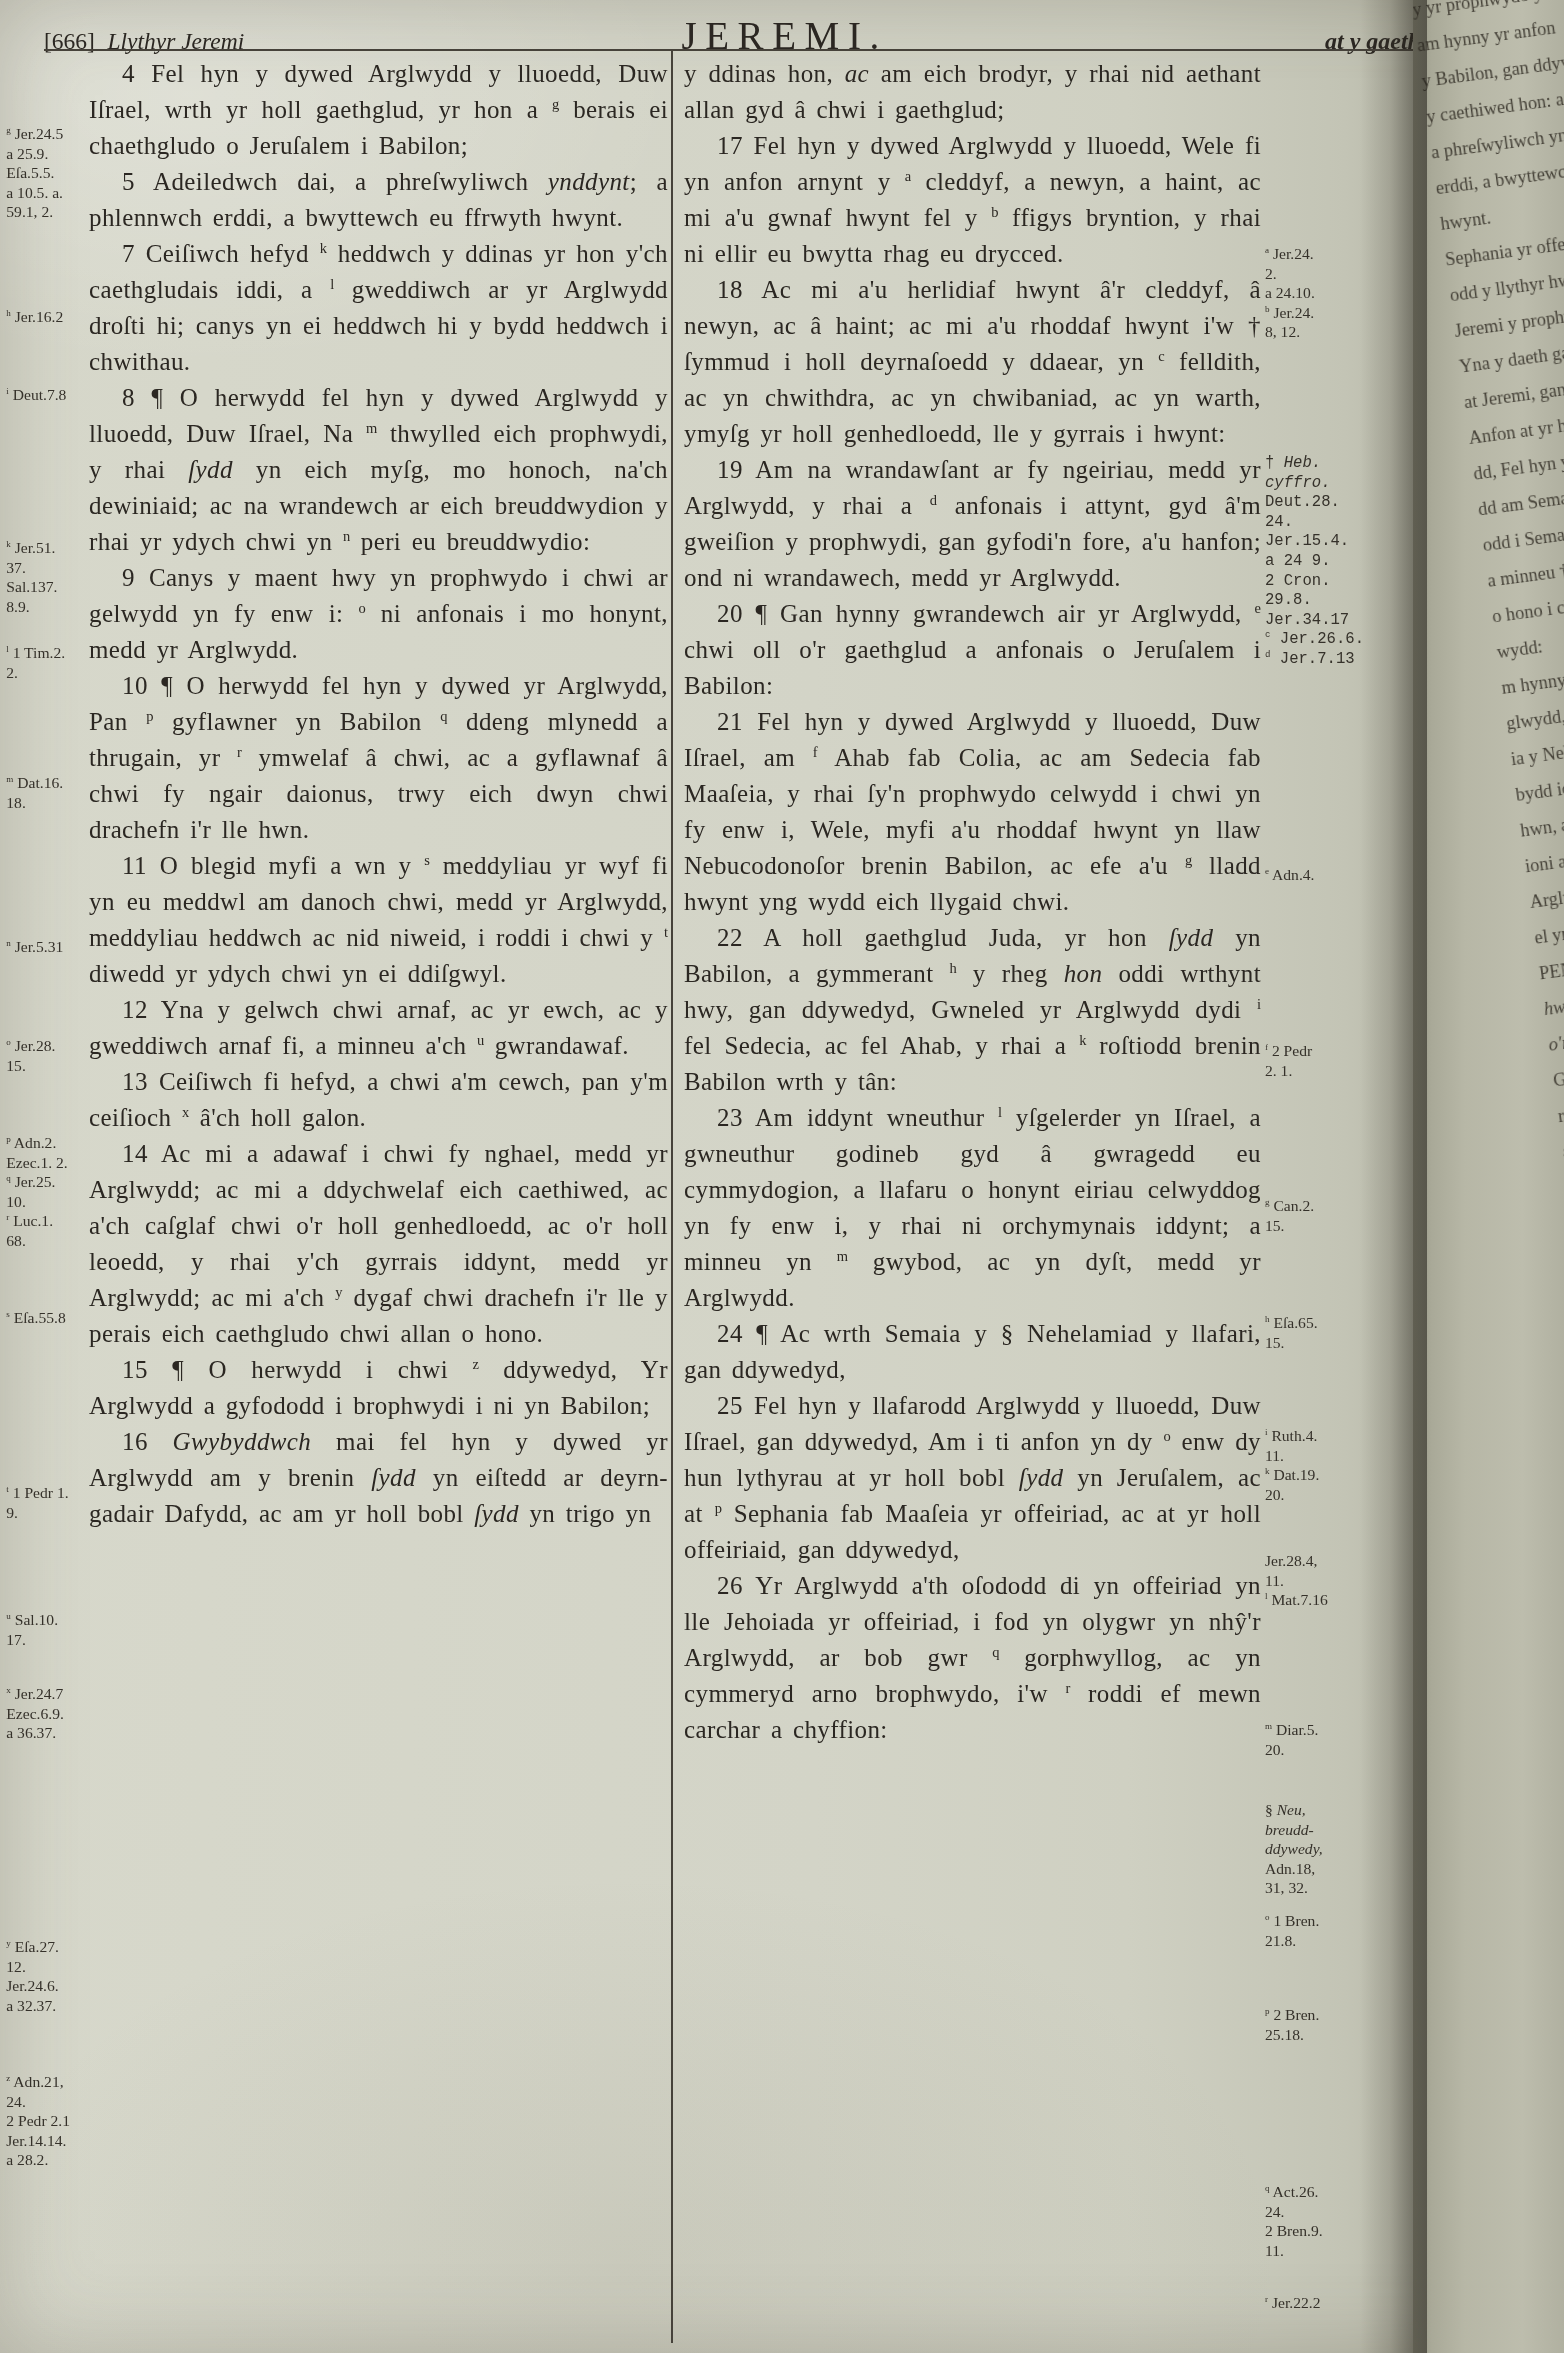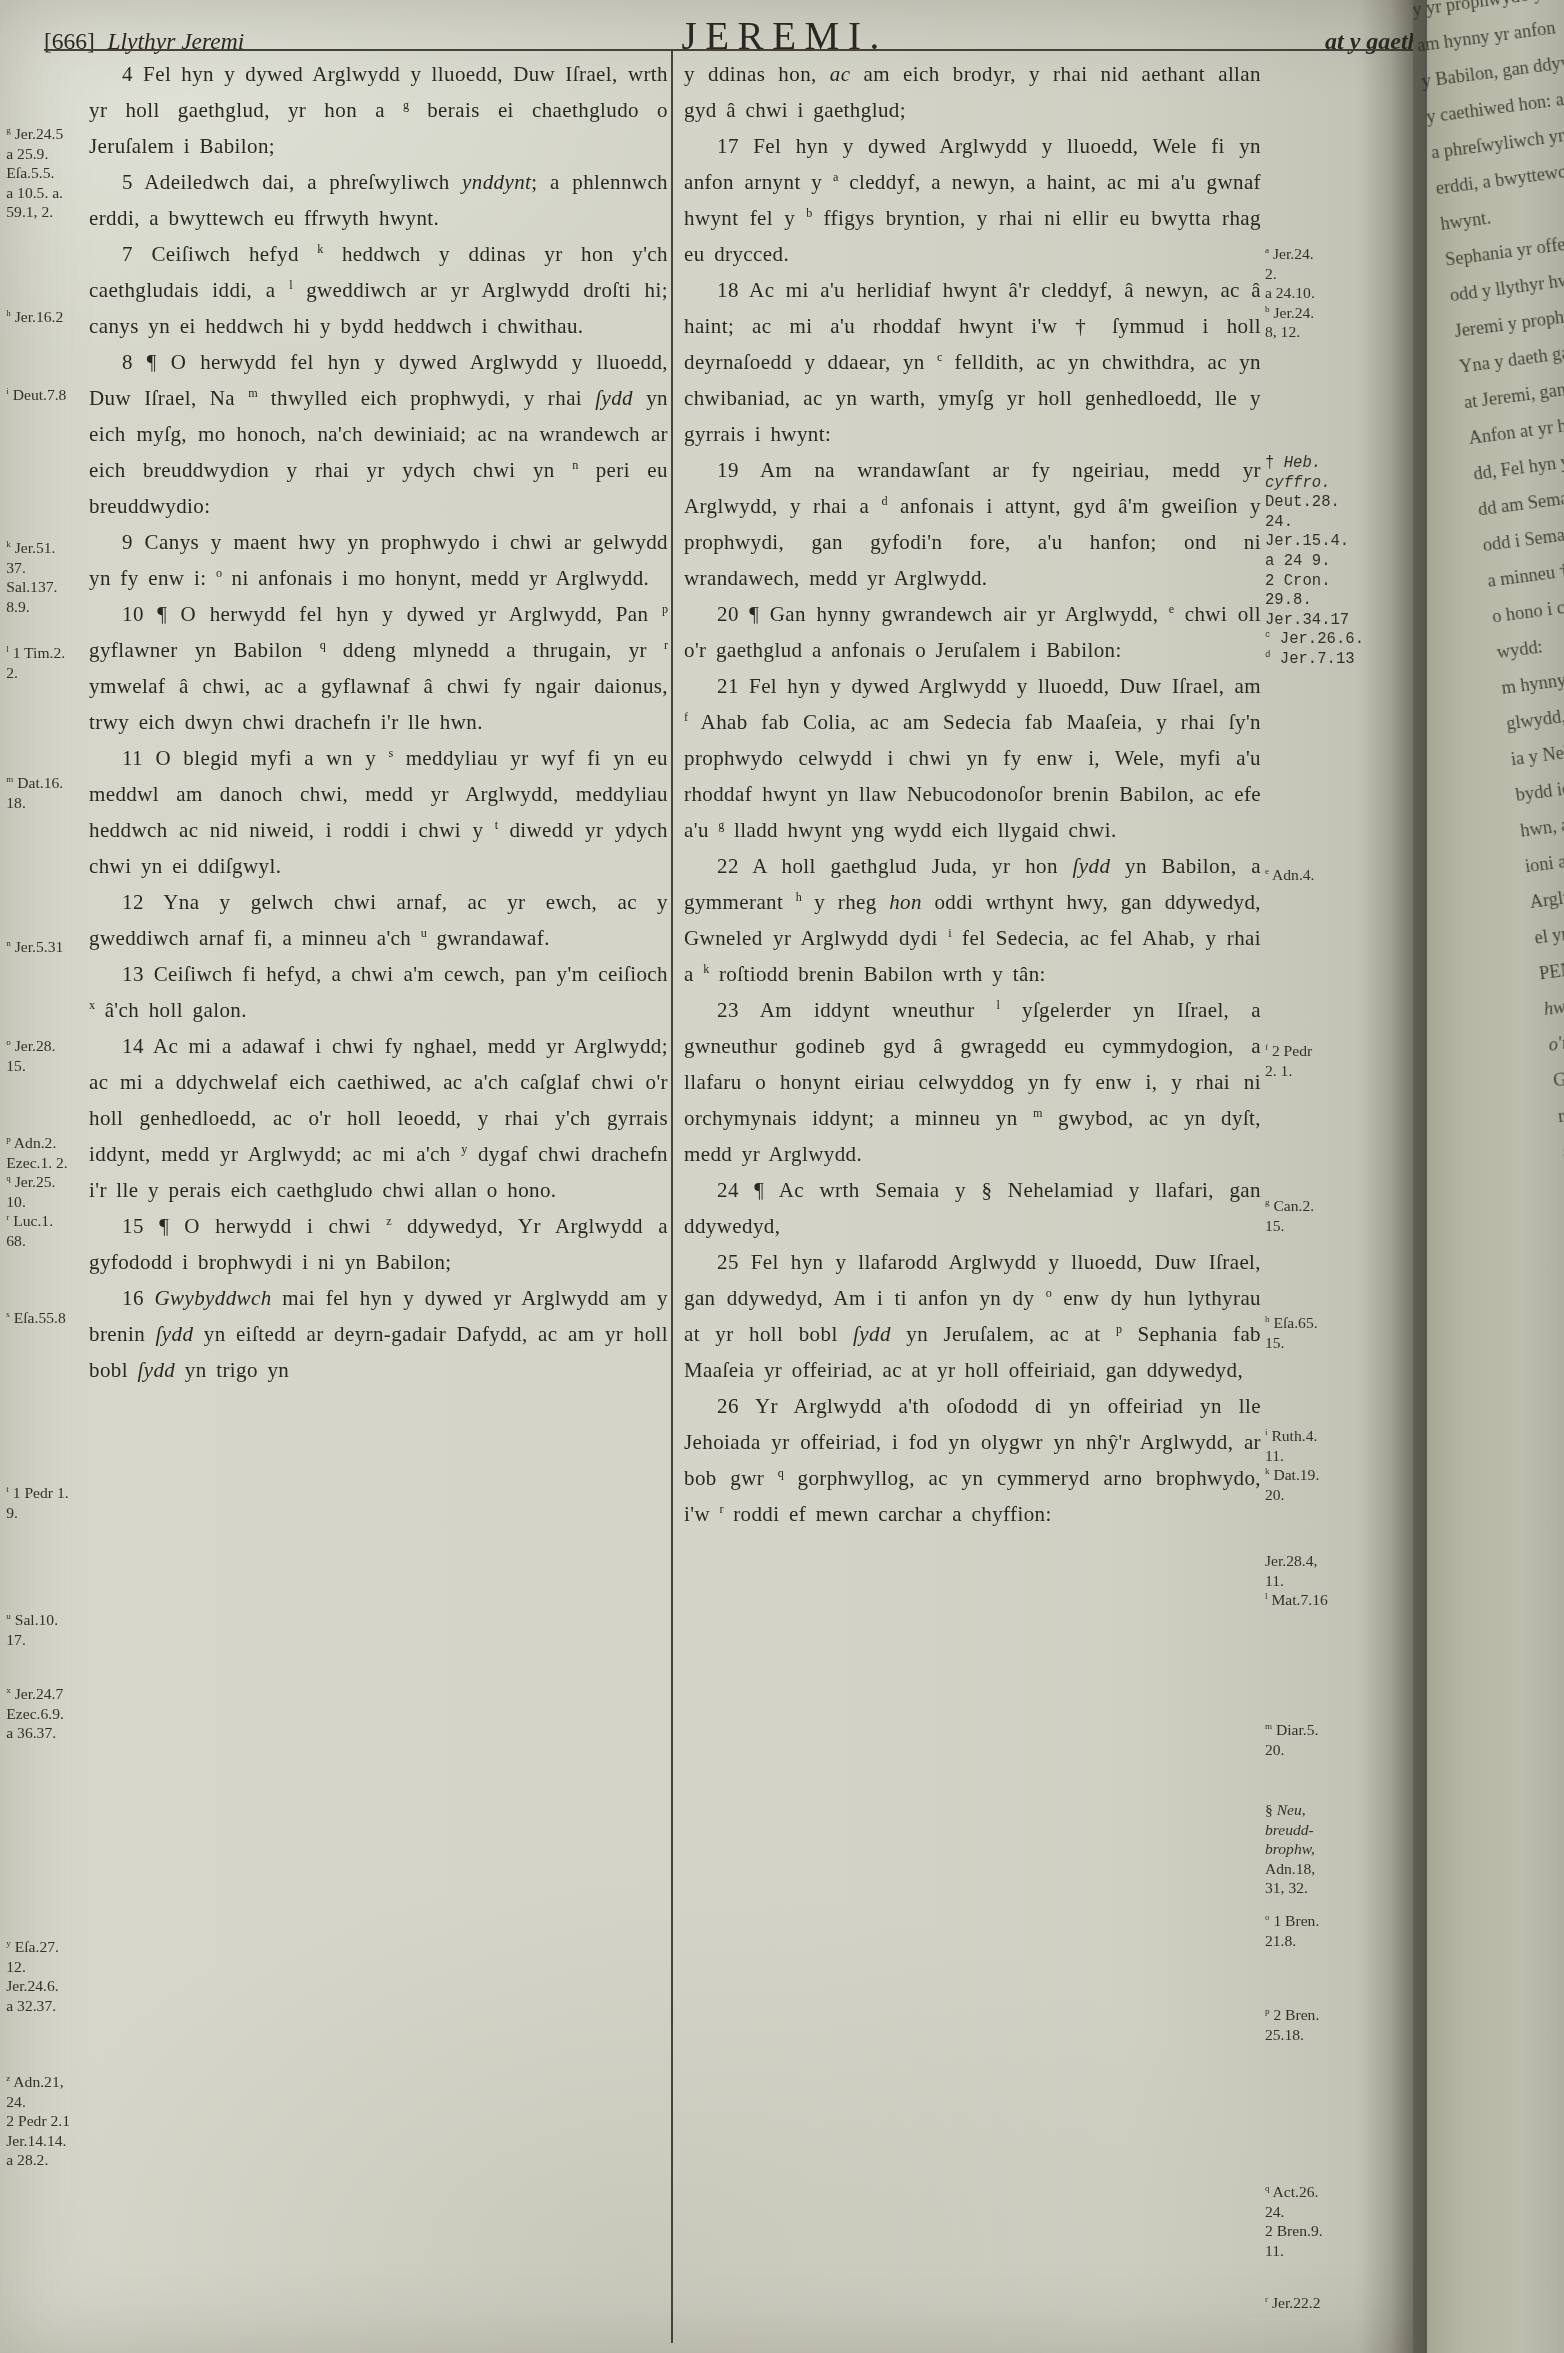--- a/index.html
+++ b/index.html
@@ -22,21 +22,21 @@
   .h-left .ital{font-style:italic;margin-left:12.5px;}
   .h-center{font-size:39px;letter-spacing:8.6px;white-space:nowrap;}
   .h-right{font-style:italic;font-weight:bold;font-size:24px;white-space:nowrap;}
   .header-rule{position:absolute;top:49px;left:44px;width:1427px;border-top:2.3px solid #46423a;}
 
   .notes{position:absolute;top:0;height:2354px;font-size:15.6px;line-height:19.6px;color:#35312a;z-index:1;}
   .left-notes{left:6.3px;width:80px;}
   .right-notes{left:1265px;width:131px;}
   .notes p{position:absolute;left:0;width:100%;}
 
-  .text-col{position:absolute;top:56px;text-align:justify;font-size:21px;line-height:36px;word-spacing:3.9px;letter-spacing:0.4px;}
+  .text-col{position:absolute;top:56px;text-align:justify;font-size:25px;line-height:36px;word-spacing:3.9px;letter-spacing:0.4px;}
   .left-col{left:89px;width:579px;}
   .right-col{left:684px;width:577px;}
   .text-col p{text-indent:33px;margin:0;}
   .text-col p.cont{text-indent:0;}
 
   .col-divider{position:absolute;left:671px;top:49px;height:2294px;width:2px;background:#46423a;}
 
   .gutter-shadow{position:absolute;left:1360px;top:0;width:67px;height:2354px;z-index:3;
     background:linear-gradient(90deg, rgba(50,46,36,0) 0%, rgba(50,46,36,0.18) 45%, rgba(40,37,29,0.5) 85%, rgba(33,30,24,0.58) 100%);}
 
@@ -113,21 +113,21 @@
   <aside class="notes right-notes">
       <p style="top: 244px;"><sup>a</sup> Jer.24.<br>2.<br>a 24.10.<br><sup>b</sup> Jer.24.<br>8, 12.</p>
       <p style="top: 454px; font-family: Liberation Mono, monospace;">† <i>Heb.</i><br><i>cyffro.</i><br>Deut.28.<br>24.<br>Jer.15.4.<br>a 24 9.<br>2 Cron.<br>29.8.<br>Jer.34.17<br><sup>c</sup> Jer.26.6.<br><sup>d</sup> Jer.7.13</p>
       <p style="top: 865px;"><sup>e</sup> Adn.4.</p>
       <p style="top: 1041px;"><sup>f</sup> 2 Pedr<br>2. 1.</p>
       <p style="top: 1196px;"><sup>g</sup> Can.2.<br>15.</p>
       <p style="top: 1313px;"><sup>h</sup> Eſa.65.<br>15.</p>
       <p style="top: 1426px;"><sup>i</sup> Ruth.4.<br>11.<br><sup>k</sup> Dat.19.<br>20.</p>
       <p style="top: 1551px;">Jer.28.4,<br>11.<br><sup>l</sup> Mat.7.16</p>
       <p style="top: 1720px;"><sup>m</sup> Diar.5.<br>20.</p>
-      <p style="top: 1800px;">§ <i>Neu,</i><br><i>breudd-</i><br><i>brophw,</i><br>Adn.18,<br>31, 32.</p>
+      <p style="top: 1800px;">§ <i>Neu,</i><br><i>breudd-</i><br><i>ddywedy,</i><br>Adn.18,<br>31, 32.</p>
       <p style="top: 1911px;"><sup>o</sup> 1 Bren.<br>21.8.</p>
       <p style="top: 2005px;"><sup>p</sup> 2 Bren.<br>25.18.</p>
       <p style="top: 2182px;"><sup>q</sup> Act.26.<br>24.<br>2 Bren.9.<br>11.</p>
       <p style="top: 2293px;"><sup>r</sup> Jer.22.2</p>
     </aside>
 
   <div class="gutter-shadow"></div>
 
   <div class="next-page">
     <div class="next-page-inner">

